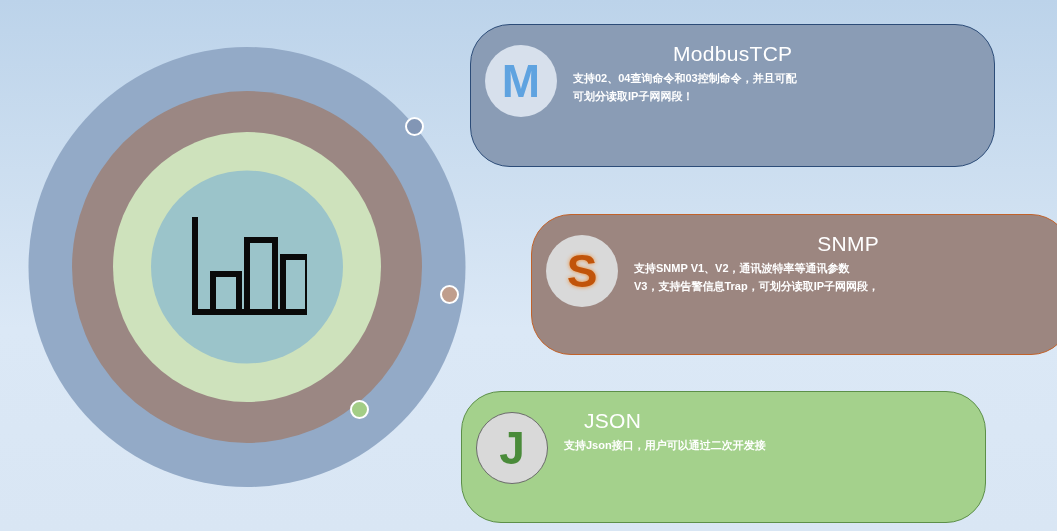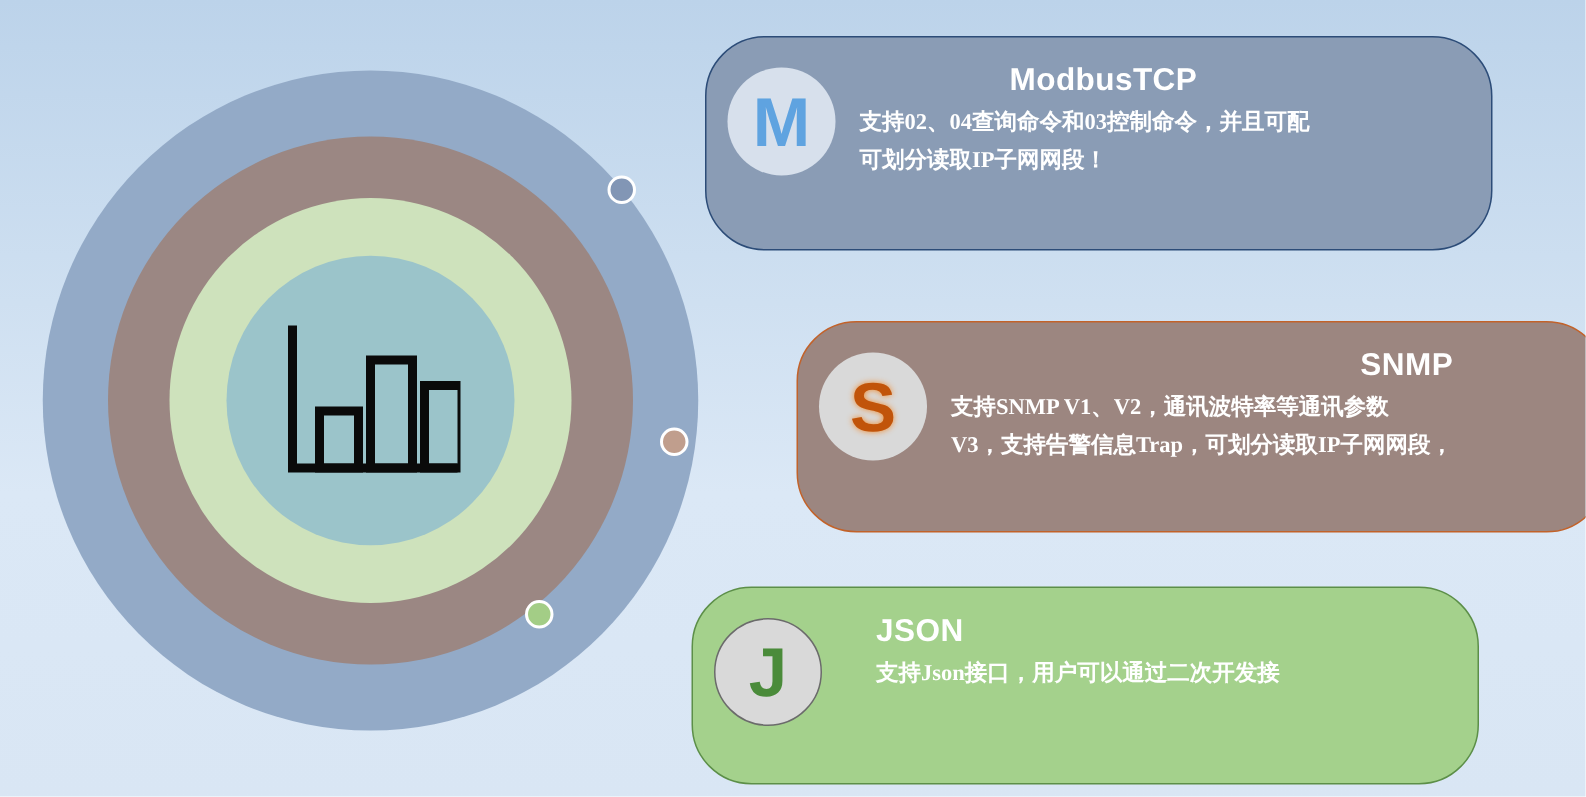--- a/index.html
+++ b/index.html
@@ -65,31 +65,30 @@
     line-height:1;
     margin-top:6px;
   }
   .card-body {
     margin-left:16px;
     padding-top:2px;
   }
   .card-title {
     color:#ffffff;
     font-size:21px;
-    font-weight:bold;
+    font-weight:normal;
     line-height:1.25;
     margin-bottom:3px;
     letter-spacing:0.3px;
   }
   .card-desc {
     color:#ffffff;
-    font-size:15px;
+    font-size:11px;
     font-weight:bold;
     line-height:1.62;
-    font-family:Liberation Serif, serif;
   }
 
   
   #card-modbus {
     left:470px; top:24px;
     width:525px; height:143px;
     background:#8a9cb5;
     border:1.5px solid #2c4c78;
   }
   #card-modbus .card-badge { background:#d7e0ec; color:#5fa3e0; }
@@ -107,21 +106,21 @@
 
   
   #card-json {
     left:461px; top:391px;
     width:525px; height:132px;
     background:#a4d18c;
     border:1.5px solid #5c8f48;
   }
   #card-json .card-badge { background:#d9d9d9; color:#4a8b3a; border:1px solid #6b6b6b; }
   #card-json .card-title { margin-left:20px; }
-  #card-json .card-desc  { margin-left:20px; }
+  #card-json .card-desc  { }
 </style>
 </head>
 <body>
 
 <div id="rings-group">
 
   <div class="ring" id="ring-outer"></div>
   <div class="ring" id="ring-second"></div>
   <div class="ring" id="ring-third"></div>
   <div class="ring" id="ring-inner"></div>

